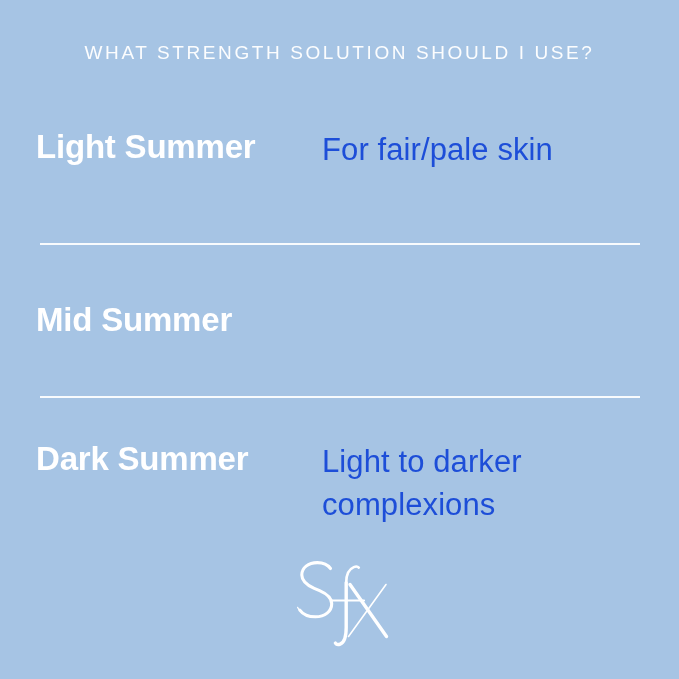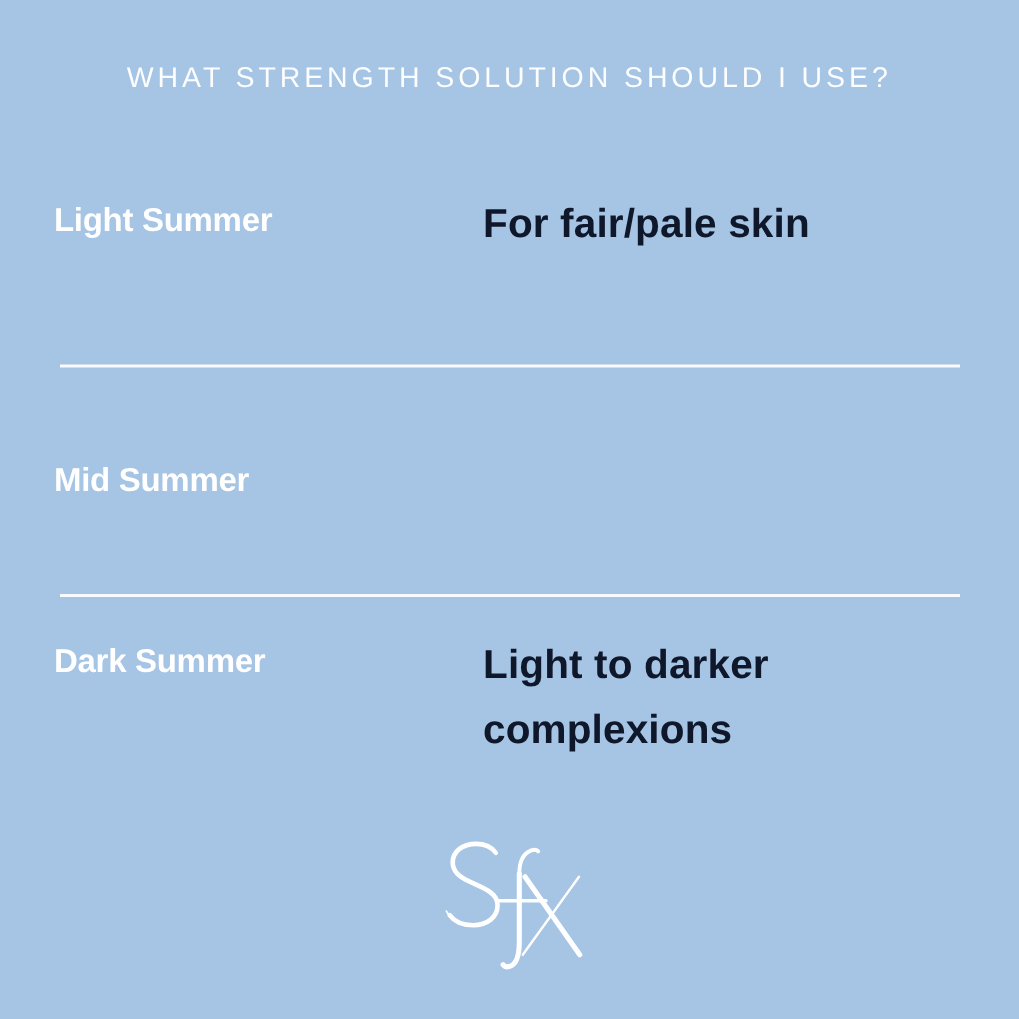--- a/index.html
+++ b/index.html
@@ -37,38 +37,38 @@
     position: absolute;
     left: 36px;
     width: 610px;
     display: flex;
     align-items: flex-start;
   }
   .row-title {
     width: 286px;
     flex: 0 0 286px;
     color: #ffffff;
-    font-size: 22px;
+    font-size: 33px;
     font-weight: bold;
     line-height: 38px;
     letter-spacing: -0.2px;
     white-space: nowrap;
   }
   .row-desc {
     flex: 1 1 auto;
-    color: #0f172a;
-    font-size: 27px;
-    font-weight: 700;
+    color: #1d4ed8;
+    font-size: 31px;
+    font-weight: 400;
     line-height: 43px;
     letter-spacing: 0.1px;
     max-width: 300px;
   }
   #row-light  { top: 128px; }
   #row-mid    { top: 301px; }
-  #row-dark   { top: 422px; }
+  #row-dark   { top: 440px; }
 
   .divider {
     position: absolute;
     left: 40px;
     width: 600px;
     height: 2px;
     background: #ffffff;
     opacity: 0.92;
   }
   #divider-1 { top: 243px; }

